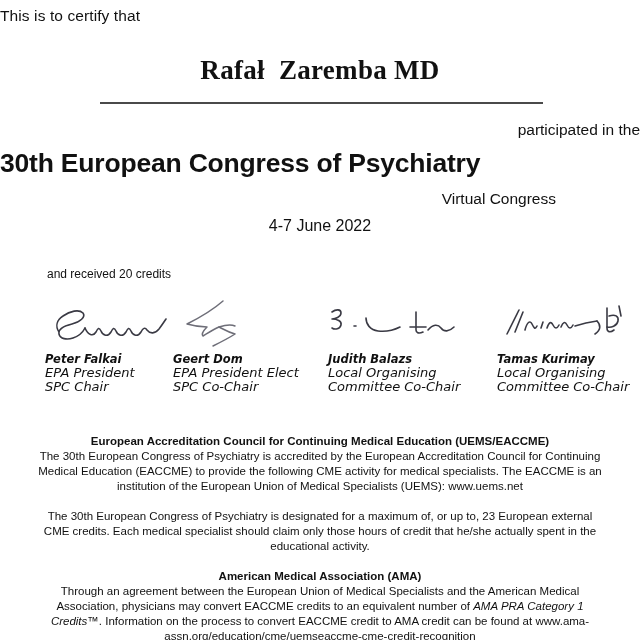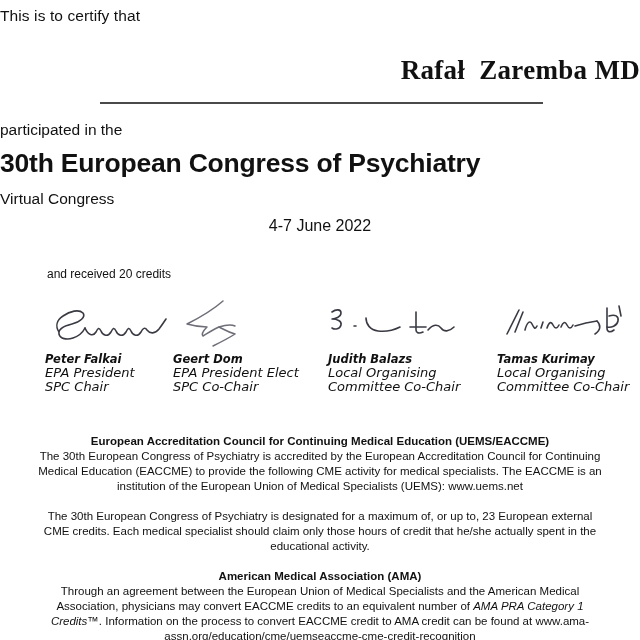--- a/index.html
+++ b/index.html
@@ -32,21 +32,21 @@
     text-align: left;
     font-size: 15.5px;
     letter-spacing: 0.1px;
   }
 
   .recipient-name {
     position: absolute;
     top: 55px;
     left: 0;
     width: 640px;
-    text-align: right;
+    text-align: center;
     font-family: "Liberation Serif", serif;
     font-weight: bold;
     font-size: 27px;
     letter-spacing: 0.3px;
     white-space: pre;
   }
 
   .divider-rule {
     position: absolute;
     top: 102px;
@@ -54,41 +54,41 @@
     width: 443px;
     height: 2px;
     background: #4a4a4a;
   }
 
   .line-participated {
     position: absolute;
     top: 121px;
     left: 0;
     width: 640px;
-    text-align: left;
+    text-align: right;
     font-size: 15.5px;
   }
 
   .congress-title {
     position: absolute;
     top: 148px;
     left: 0;
     width: 640px;
     text-align: left;
     font-weight: bold;
     font-size: 26.5px;
     letter-spacing: -0.2px;
   }
 
   .line-virtual {
     position: absolute;
     top: 190px;
     left: 0;
     width: 556px;
-    text-align: left;
+    text-align: right;
     font-size: 15.5px;
   }
 
   .line-dates {
     position: absolute;
     top: 217px;
     left: 0;
     width: 640px;
     text-align: center;
     font-size: 16px;

